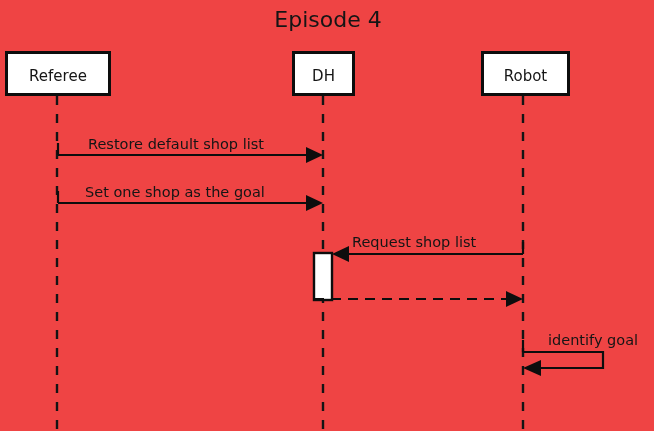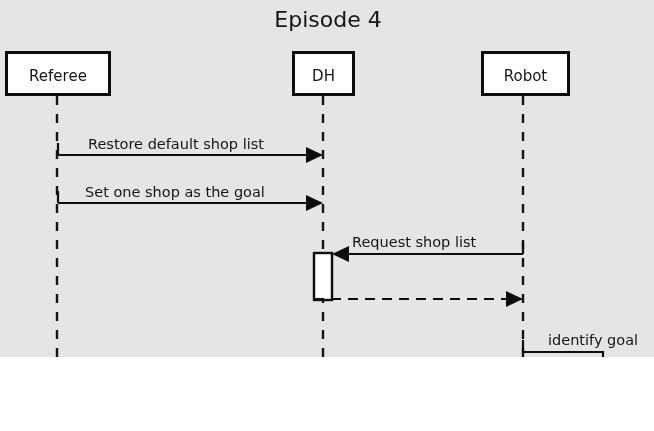--- a/index.html
+++ b/index.html
@@ -6,22 +6,22 @@
     margin: 0;
     padding: 0;
     background: #ffffff;
   }
   body {
     font-family: "DejaVu Sans", sans-serif;
   }
   #canvas {
     position: relative;
     width: 654px;
-    height: 357px;
-    background: #e5e5e5;
+    height: 431px;
+    background: #ef4444;
     overflow: hidden;
   }
   #canvas svg {
     position: absolute;
     left: 0;
     top: 0;
     display: block;
   }
   .diagram-title {
     font-size: 22px;

